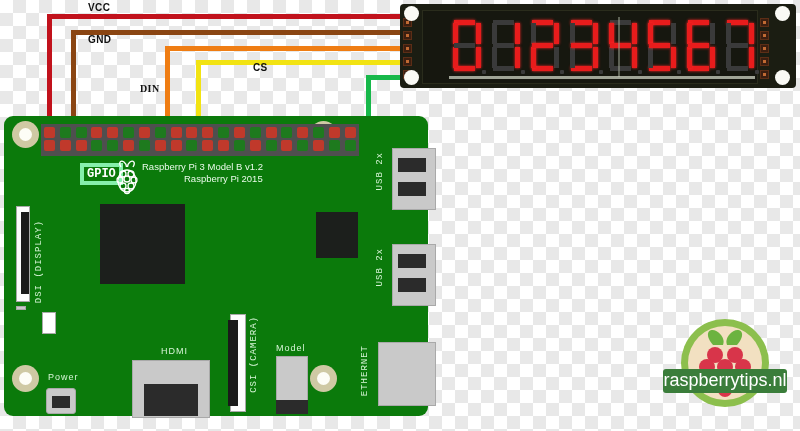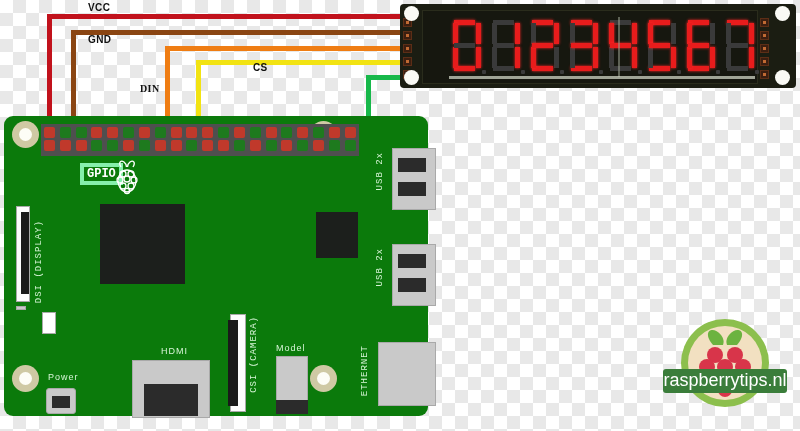--- a/index.html
+++ b/index.html
@@ -335,20 +335,24 @@
           <circle cx="19" cy="16" r="3"></circle>
         <circle cx="8" cy="22" r="3"></circle>
           <circle cx="15" cy="21" r="3"></circle>
           <circle cx="22" cy="22" r="3"></circle>
         <circle cx="11" cy="28" r="3"></circle>
           <circle cx="19" cy="28" r="3"></circle>
         <circle cx="15" cy="33" r="2.6"></circle>
       </g>
     </svg>
 
+    <div class="pi-text">
+      <div>Raspberry Pi 3 Model B v1.2</div>
+      <div class="l2">Raspberry Pi 2015</div>
+    </div>
 
     <div class="chip" style="left:96px;top:88px;width:85px;height:80px;"></div>
     <div class="chip" style="left:312px;top:96px;width:42px;height:46px;"></div>
 
     <div class="conn" style="left:12px;top:90px;width:14px;height:96px;background:#fdfdfd;"></div>
     <div class="conn" style="left:17px;top:96px;width:8px;height:82px;background:#1a1a1a;border:none;"></div>
     <div class="vlabel" style="left:30px;top:104px;">DSI (DISPLAY)</div>
 
     <div class="conn" style="left:388px;top:32px;width:44px;height:62px;"></div>
     <div class="usb-slot" style="left:394px;top:42px;width:28px;height:14px;clip-path:polygon(0 0,6 0,14 12,22 0,28 0,28 4,15 16,13 16,0 4);"></div>

